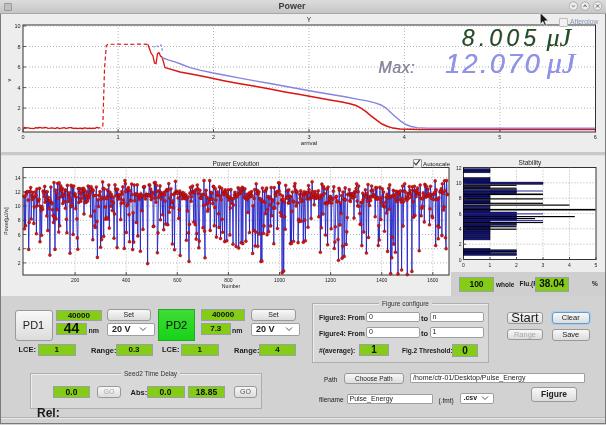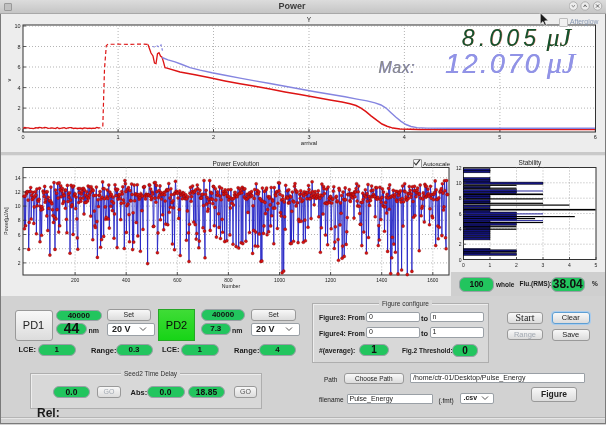--- a/index.html
+++ b/index.html
@@ -5,21 +5,21 @@
 .abs{position:absolute;}
 #frame{left:0;top:0;width:604px;height:423px;border-left:1px solid #7a7a7a;border-right:1px solid #7a7a7a;border-bottom:1px solid #7a7a7a;}
 #titlebar{left:0;top:0;width:606px;height:13px;background:linear-gradient(#dcdcdc,#c5c5c5);border-bottom:1px solid #a8a8a8;}
 #title{left:0;top:1px;width:584px;text-align:center;font-size:9px;font-weight:bold;color:#3c3c3c;}
 #panel-top{left:1px;top:14px;width:604px;height:138px;background:#ededed;}
 #sep1{left:1px;top:152px;width:604px;height:3px;background:#c9c9c9;border-bottom:1px solid #e3e3e3;}
 #panel-mid{left:1px;top:156px;width:604px;height:140px;background:#ededed;}
 #mid-sub{left:451px;top:272px;width:154px;height:24px;background:#cfcfcf;}
 #panel-bot{left:1px;top:296px;width:604px;height:121px;background:#d2d2d2;}
 #botline{left:1px;top:417px;width:604px;height:1px;background:#b5b5b5;border-bottom:1px solid #e6e6e6;}
-.field{position:absolute;background:#22c55e;border:1px solid #9aa0a6;border-radius:6px;font-weight:bold;color:#111;text-align:center;}
+.field{position:absolute;background:#84cc16;border:1px solid #9aa0a6;border-radius:0;font-weight:bold;color:#111;text-align:center;}
 .fieldl{position:absolute;background:#fff;border:1px solid #9aa0a6;border-radius:2px;color:#222;text-align:left;}
 .btn{position:absolute;background:linear-gradient(#f8f8f8,#dcdcdc);border:1px solid #999;border-radius:3px;color:#222;text-align:center;}
 .lbl{position:absolute;color:#1a1a1a;font-weight:bold;white-space:nowrap;}
 .group{position:absolute;background:#d8d8d8;border:1px solid #aeaeae;box-shadow:inset 1px 1px 0 rgba(255,255,255,.55);}
 .gtitle{position:absolute;background:#d8d8d8;color:#333;padding:0 3px;white-space:nowrap;}
 svg text{font-family:"Liberation Sans",sans-serif;}
 #bignum1{right:35px;top:22.5px;font-style:italic;color:#14532d;font-size:23px;letter-spacing:4.2px;white-space:nowrap;text-shadow:0.4px 0 0 #f18a84;}
 #bignum2{right:31px;top:45.5px;font-style:italic;color:#9193e6;font-size:27px;letter-spacing:2.4px;white-space:nowrap;text-shadow:0.4px 0 0 #9193e6;}
 .serif{font-family:"Liberation Serif",serif;letter-spacing:0;}
 .cb{position:absolute;width:7px;height:7px;background:#fff;border:1px solid #969696;border-radius:1px;}
@@ -1063,21 +1063,21 @@
 
 <div class="cb" style="left:412.5px;top:159px;background:#f6f6f6;"></div>
 <svg class="abs" style="left:412px;top:158px" width="10" height="10" viewBox="0 0 10 10">
     <path d="M2,4.5 L4,6.8 L7.8,1.8" fill="none" stroke="#333" stroke-width="1.1"></path>
   </svg>
 <div class="lbl" style="left:423px;top:160px;font-size:6.2px;font-weight:normal;color:#222;">Autoscale</div>
 
 <div class="field" style="left:459px;top:277px;width:33px;height:12.5px;font-size:8.5px;line-height:12.5px;">100</div>
 <div class="lbl" style="left:496px;top:280.5px;font-size:6.5px;">whole</div>
 <div class="lbl" style="left:519.5px;top:280px;font-size:6.5px;">Flu.(RMS):</div>
-<div class="field" style="left:535px;top:277px;width:31.5px;height:12.5px;font-size:12px;line-height:12.5px;margin-left:16px;">38.04</div>
+<div class="field" style="left:535px;top:277px;width:31.5px;height:12.5px;font-size:10px;line-height:12.5px;">38.04</div>
 <div class="lbl" style="left:592px;top:280px;font-size:6.5px;">%</div>
 
 <div class="btn" style="left:14.5px;top:309.5px;width:36px;height:29px;font-size:11px;line-height:29px;">PD1</div>
 <div class="field" style="left:56px;top:309.5px;width:43.5px;height:9px;font-size:8px;line-height:9px;">40000</div>
 <div class="btn" style="left:107px;top:308.5px;width:41.5px;height:10px;font-size:7px;line-height:10px;">Set</div>
 <div class="field" style="left:56px;top:323px;width:29px;height:9.5px;font-size:14px;line-height:9.5px;">44</div>
 <div class="lbl" style="left:88.5px;top:327px;font-size:7px;">nm</div>
 <div class="fieldl" style="left:107px;top:323px;width:41.5px;height:10.5px;font-size:9px;line-height:10.5px;font-weight:bold;padding-left:4px;">20 V</div>
 <svg class="abs" style="left:139px;top:326px" width="8" height="6" viewBox="0 0 8 6">
     <path d="M1,1.5 L4,4.5 L7,1.5" fill="none" stroke="#555" stroke-width="1"></path>
@@ -1119,21 +1119,21 @@
 <div class="fieldl" style="left:429.5px;top:311.5px;width:50px;height:8.5px;font-size:7px;line-height:8.5px;padding-left:2px;">n</div>
 <div class="lbl" style="left:319px;top:329.5px;font-size:6.8px;">Figure4: From</div>
 <div class="fieldl" style="left:366px;top:327px;width:50px;height:8.5px;font-size:7px;line-height:8.5px;padding-left:2px;">0</div>
 <div class="lbl" style="left:421px;top:329px;font-size:7.5px;">to</div>
 <div class="fieldl" style="left:429.5px;top:327px;width:50px;height:8.5px;font-size:7px;line-height:8.5px;padding-left:2px;">1</div>
 <div class="lbl" style="left:319px;top:346.5px;font-size:6.8px;">#(average):</div>
 <div class="field" style="left:359px;top:343.5px;width:28px;height:10px;font-size:10px;line-height:10px;">1</div>
 <div class="lbl" style="left:402px;top:346.5px;font-size:6.5px;">Fig.2 Threshold:</div>
 <div class="field" style="left:452px;top:343.5px;width:24px;height:11px;font-size:10px;line-height:11px;">0</div>
 
-<div class="btn" style="left:507px;top:312px;width:34px;height:9.5px;font-size:10px;line-height:9.5px;font-family:Liberation Serif, serif;">Start</div>
+<div class="btn" style="left:507px;top:312px;width:34px;height:9.5px;font-size:13px;line-height:9.5px;">Start</div>
 <div class="btn" style="left:552px;top:311.5px;width:35.5px;height:10.5px;font-size:7.5px;line-height:10.5px;border:1px solid #5d9fd4;box-shadow:0 0 0 1px #a9cced;">Clear</div>
 <div class="btn" style="left:507px;top:329px;width:34px;height:9px;font-size:7.5px;line-height:9px;color:#a2a9b2;">Range</div>
 <div class="btn" style="left:552px;top:328.5px;width:35.5px;height:10px;font-size:7.5px;line-height:10px;">Save</div>
 
 <div class="lbl" style="left:324px;top:375.5px;font-size:6.5px;font-weight:normal;">Path</div>
 <div class="btn" style="left:343.5px;top:372.5px;width:58.5px;height:9px;font-size:6.5px;line-height:9px;">Choose Path</div>
 <div class="fieldl" style="left:410px;top:373px;width:171px;height:8px;font-size:7px;line-height:8px;padding-left:2px;border-radius:1px;">/home/ctr-01/Desktop/Pulse_Energy</div>
 <div class="lbl" style="left:319px;top:396px;font-size:6.5px;font-weight:normal;">filename</div>
 <div class="fieldl" style="left:346.5px;top:393.5px;width:82px;height:8px;font-size:7px;line-height:8px;padding-left:2px;border-radius:1px;">Pulse_Energy</div>
 <div class="lbl" style="left:438.5px;top:396.5px;font-size:6.5px;font-weight:normal;">(.fmt)</div>

